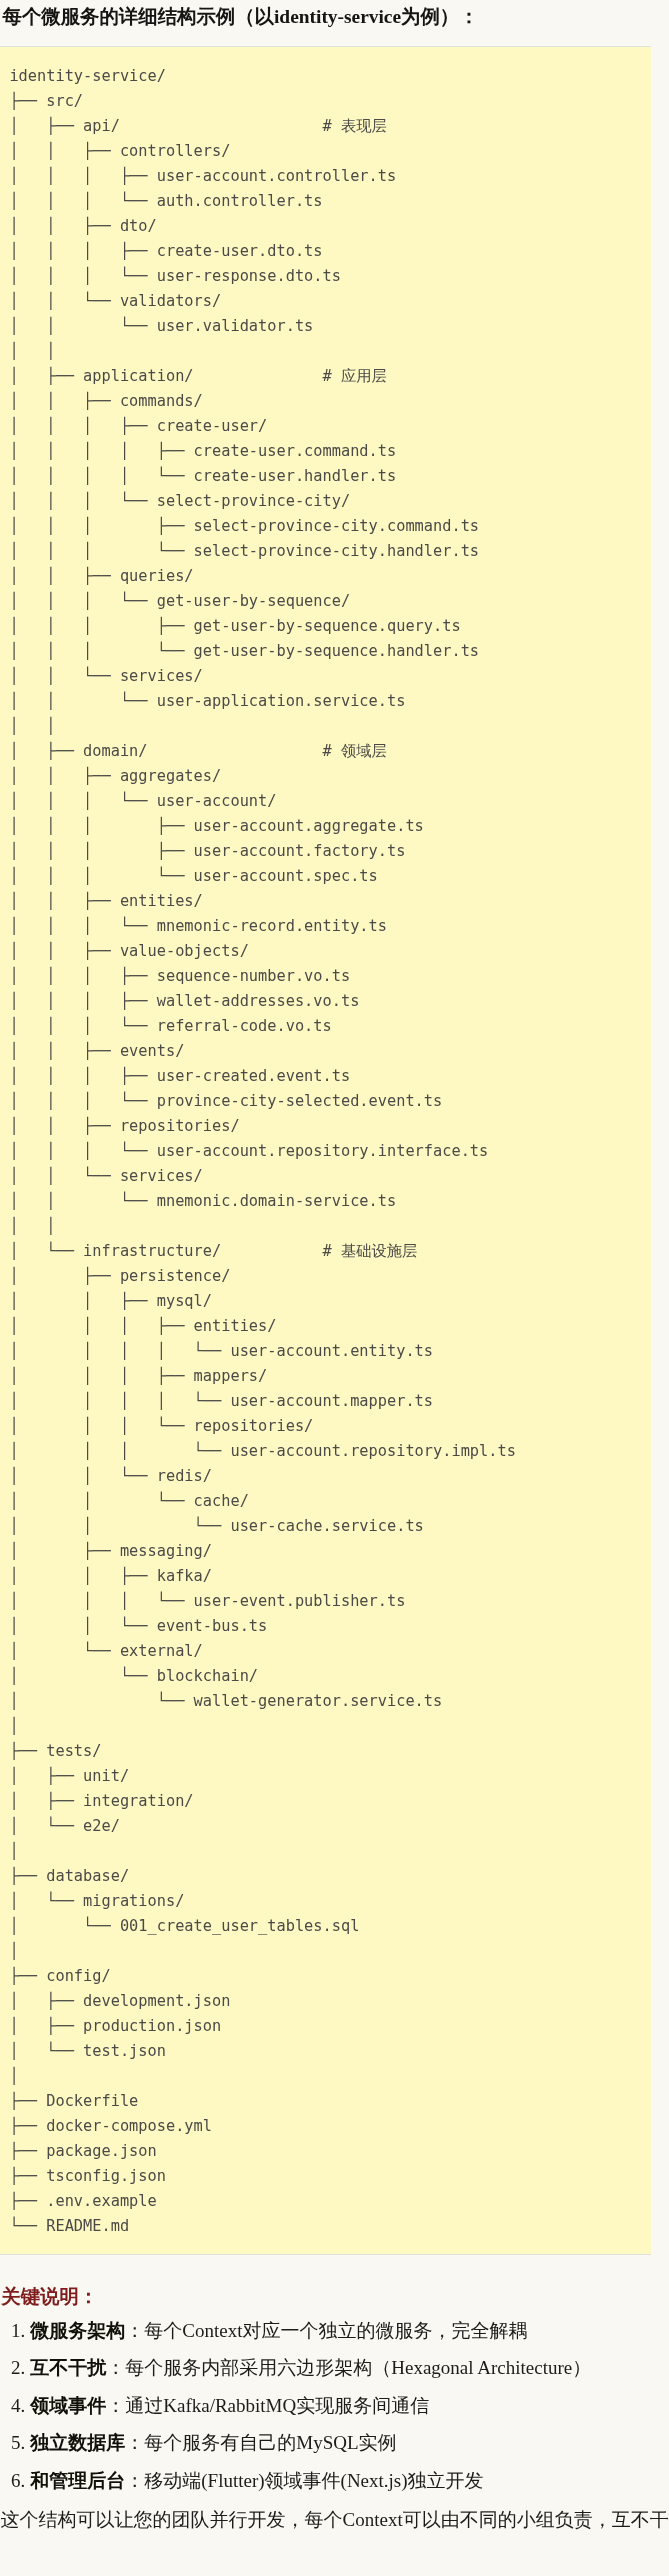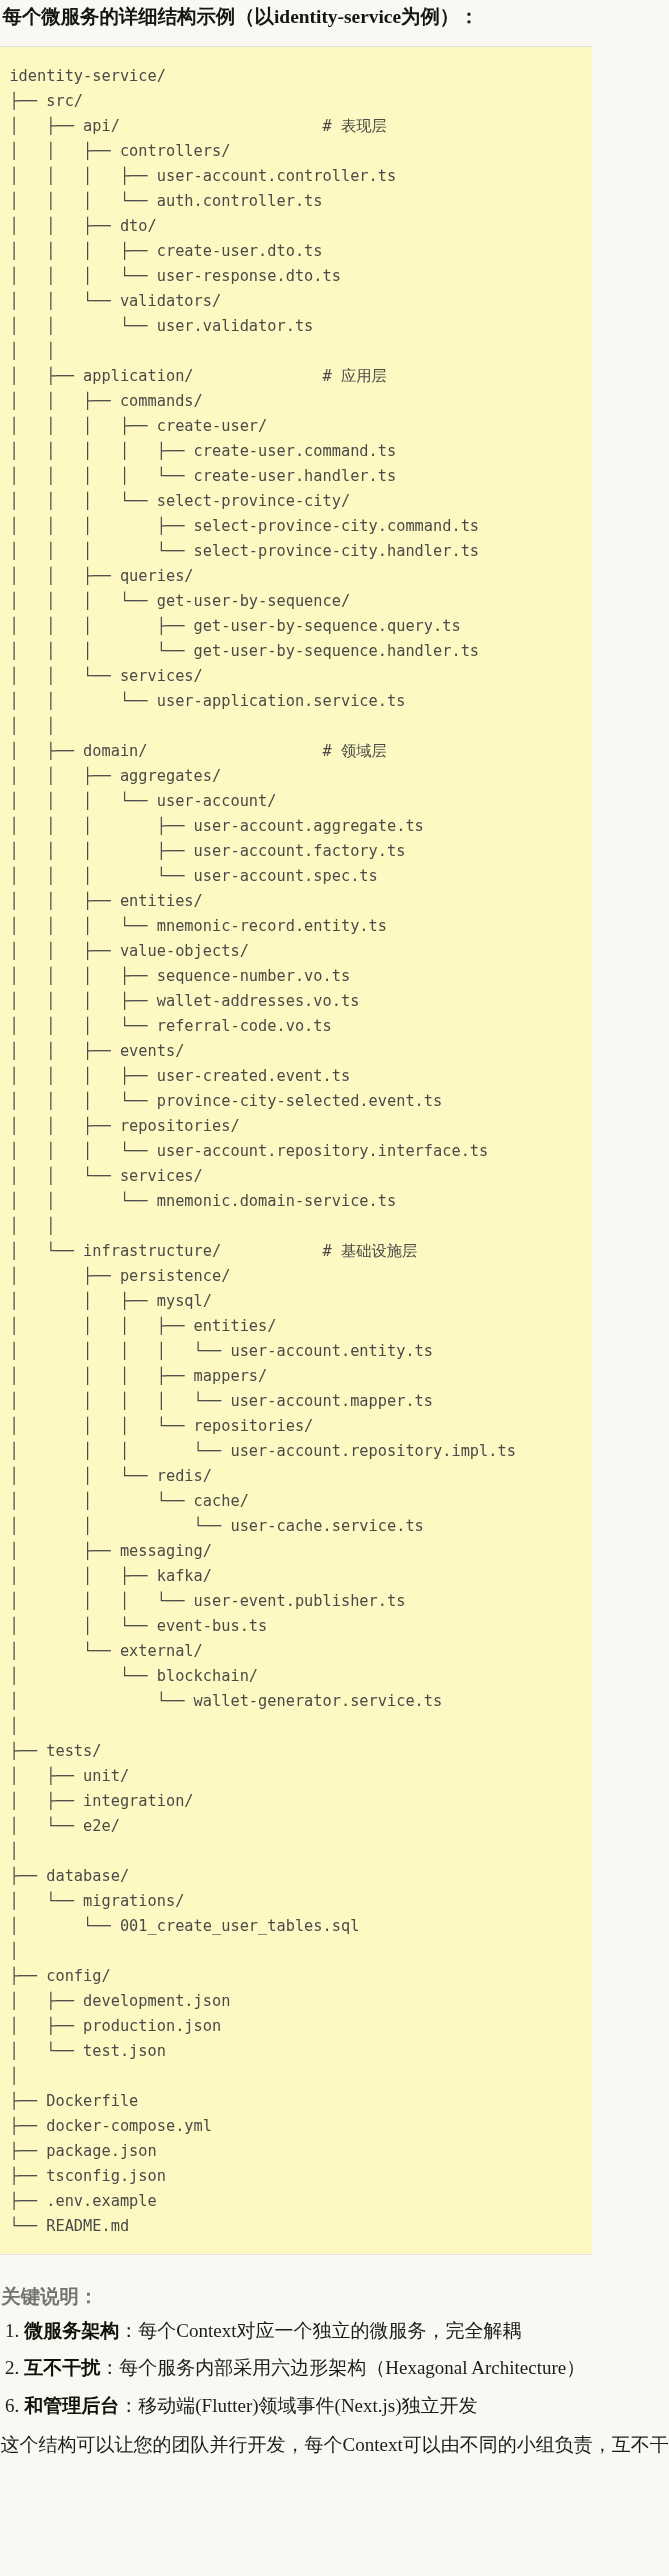--- a/index.html
+++ b/index.html
@@ -5,21 +5,21 @@
   html, body {
     margin: 0;
     padding: 0;
     background: #f9f8f3;
     width: 669px;
     height: 2576px;
     overflow: hidden;
     font-family: "Liberation Serif", serif;
     color: #1d1c1a;
   }
-  .page { width: 592px; }
+  .page { width: 651px; }
 
   h1.page-title {
     margin: 0;
     padding: 3.8px 3.8px 0 2.5px;
     font-size: 19.4px;
     line-height: 25px;
     font-weight: bold;
     color: #161513;
     font-family: "Liberation Serif", serif;
   }
@@ -38,27 +38,27 @@
     line-height: 25px;
     color: #4b4a47;
     white-space: pre;
   }
 
   h2.notes-heading {
     margin: 29px 0 0 1.3px;
     font-size: 19.4px;
     line-height: 26px;
     font-weight: bold;
-    color: #737373;
+    color: #7f1d1d;
   }
 
   ol.notes-list {
     list-style: none;
     margin: 10px 0 0 0;
-    padding: 0 0 0 5px;
+    padding: 0 0 0 11px;
   }
   ol.notes-list li {
     font-size: 19px;
     line-height: 22.5px;
     margin-bottom: 15px;
     white-space: nowrap;
   }
   ol.notes-list .num { margin-right: 5px; }
   ol.notes-list strong {
     font-weight: bold;
@@ -167,19 +167,21 @@
 ├── tsconfig.json
 ├── .env.example
 └── README.md</pre>
   </div>
 
   <h2 class="notes-heading">关键说明：</h2>
 
   <ol class="notes-list">
     <li><span class="num">1.</span><strong>微服务架构</strong><span class="colon">：</span><span>每个Context对应一个独立的微服务，完全解耦</span></li>
     <li><span class="num">2.</span><strong>互不干扰</strong><span class="colon">：</span><span>每个服务内部采用六边形架构（Hexagonal Architecture）</span></li>
+    <li><span class="num">4.</span><strong>领域事件</strong><span class="colon">：</span><span>通过Kafka/RabbitMQ实现服务间通信</span></li>
+    <li><span class="num">5.</span><strong>独立数据库</strong><span class="colon">：</span><span>每个服务有自己的MySQL实例</span></li>
     <li><span class="num">6.</span><strong>和管理后台</strong><span class="colon">：</span><span>移动端(Flutter)领域事件(Next.js)独立开发</span></li>
   </ol>
 
   <p class="closing">这个结构可以让您的团队并行开发，每个Context可以由不同的小组负责，互不干扰。</p>
 
 </div>
 
 
 </body></html>

